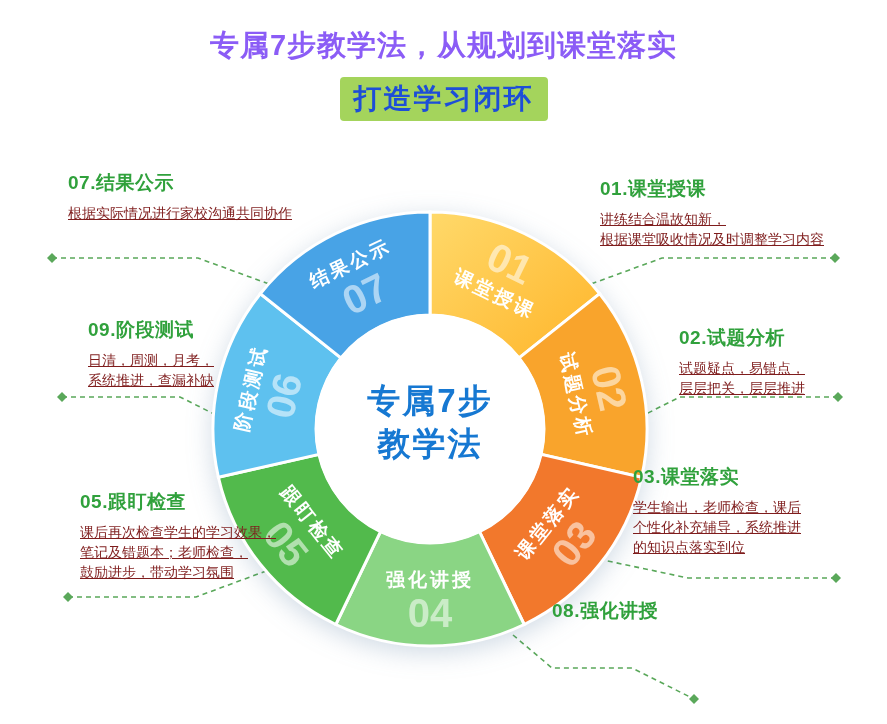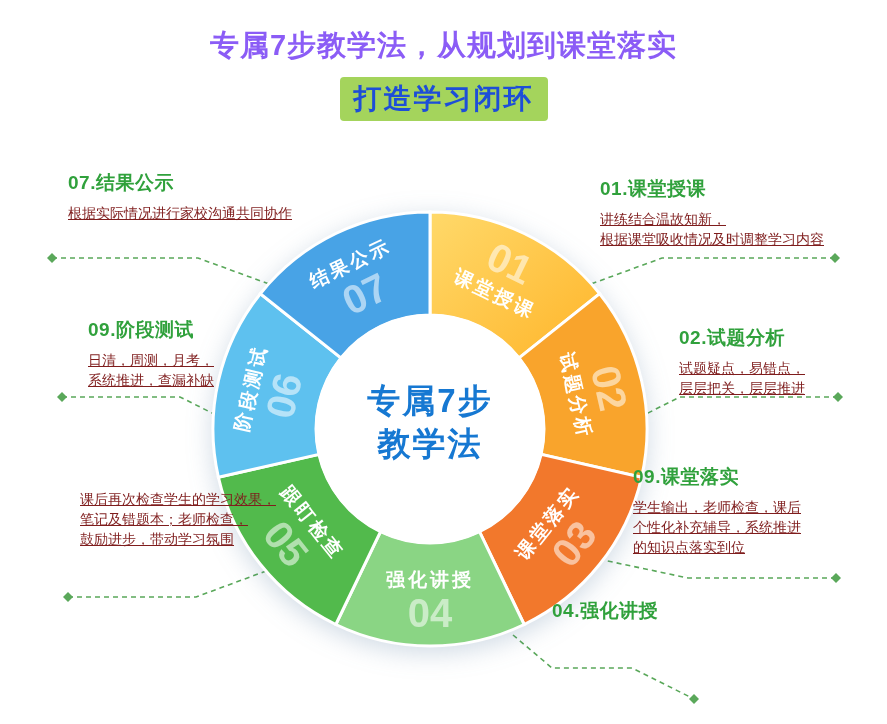--- a/index.html
+++ b/index.html
@@ -99,31 +99,32 @@
     <div class="co-line">根据课堂吸收情况及时调整学习内容</div>
   </div>
 
   <div class="callout" style="left:655px; top:325px;margin-left:24px;">
     <div class="co-title">02.试题分析</div>
     <div class="co-line">试题疑点，易错点，</div>
     <div class="co-line">层层把关，层层推进</div>
   </div>
 
   <div class="callout" style="left:633px; top:464px;">
-    <div class="co-title">09.课堂落实</div>
+    <div class="co-title">03.课堂落实</div>
     <div class="co-line">学生输出，老师检查，课后</div>
     <div class="co-line">个性化补充辅导，系统推进</div>
     <div class="co-line">的知识点落实到位</div>
   </div>
 
   <div class="callout" style="left:552px; top:598px;">
-    <div class="co-title">04.强化讲授</div>
+    <div class="co-title">08.强化讲授</div>
   </div>
 
   <div class="callout" style="left:80px; top:489px;">
+    <div class="co-title">05.跟盯检查</div>
     <div class="co-line">课后再次检查学生的学习效果，</div>
     <div class="co-line">笔记及错题本；老师检查，</div>
     <div class="co-line">鼓励进步，带动学习氛围</div>
   </div>
 
   <div class="callout" style="left:88px; top:317px;">
     <div class="co-title">09.阶段测试</div>
     <div class="co-line">日清，周测，月考，</div>
     <div class="co-line">系统推进，查漏补缺</div>
   </div>

